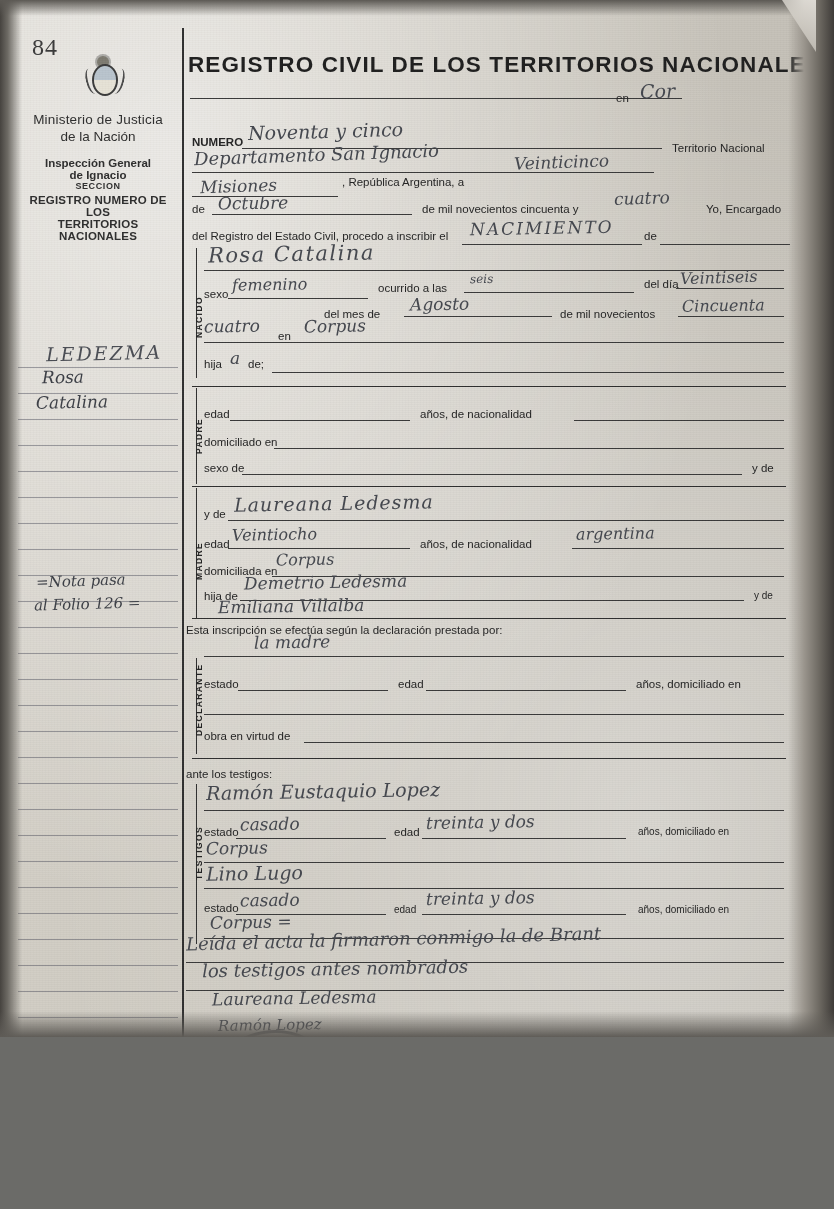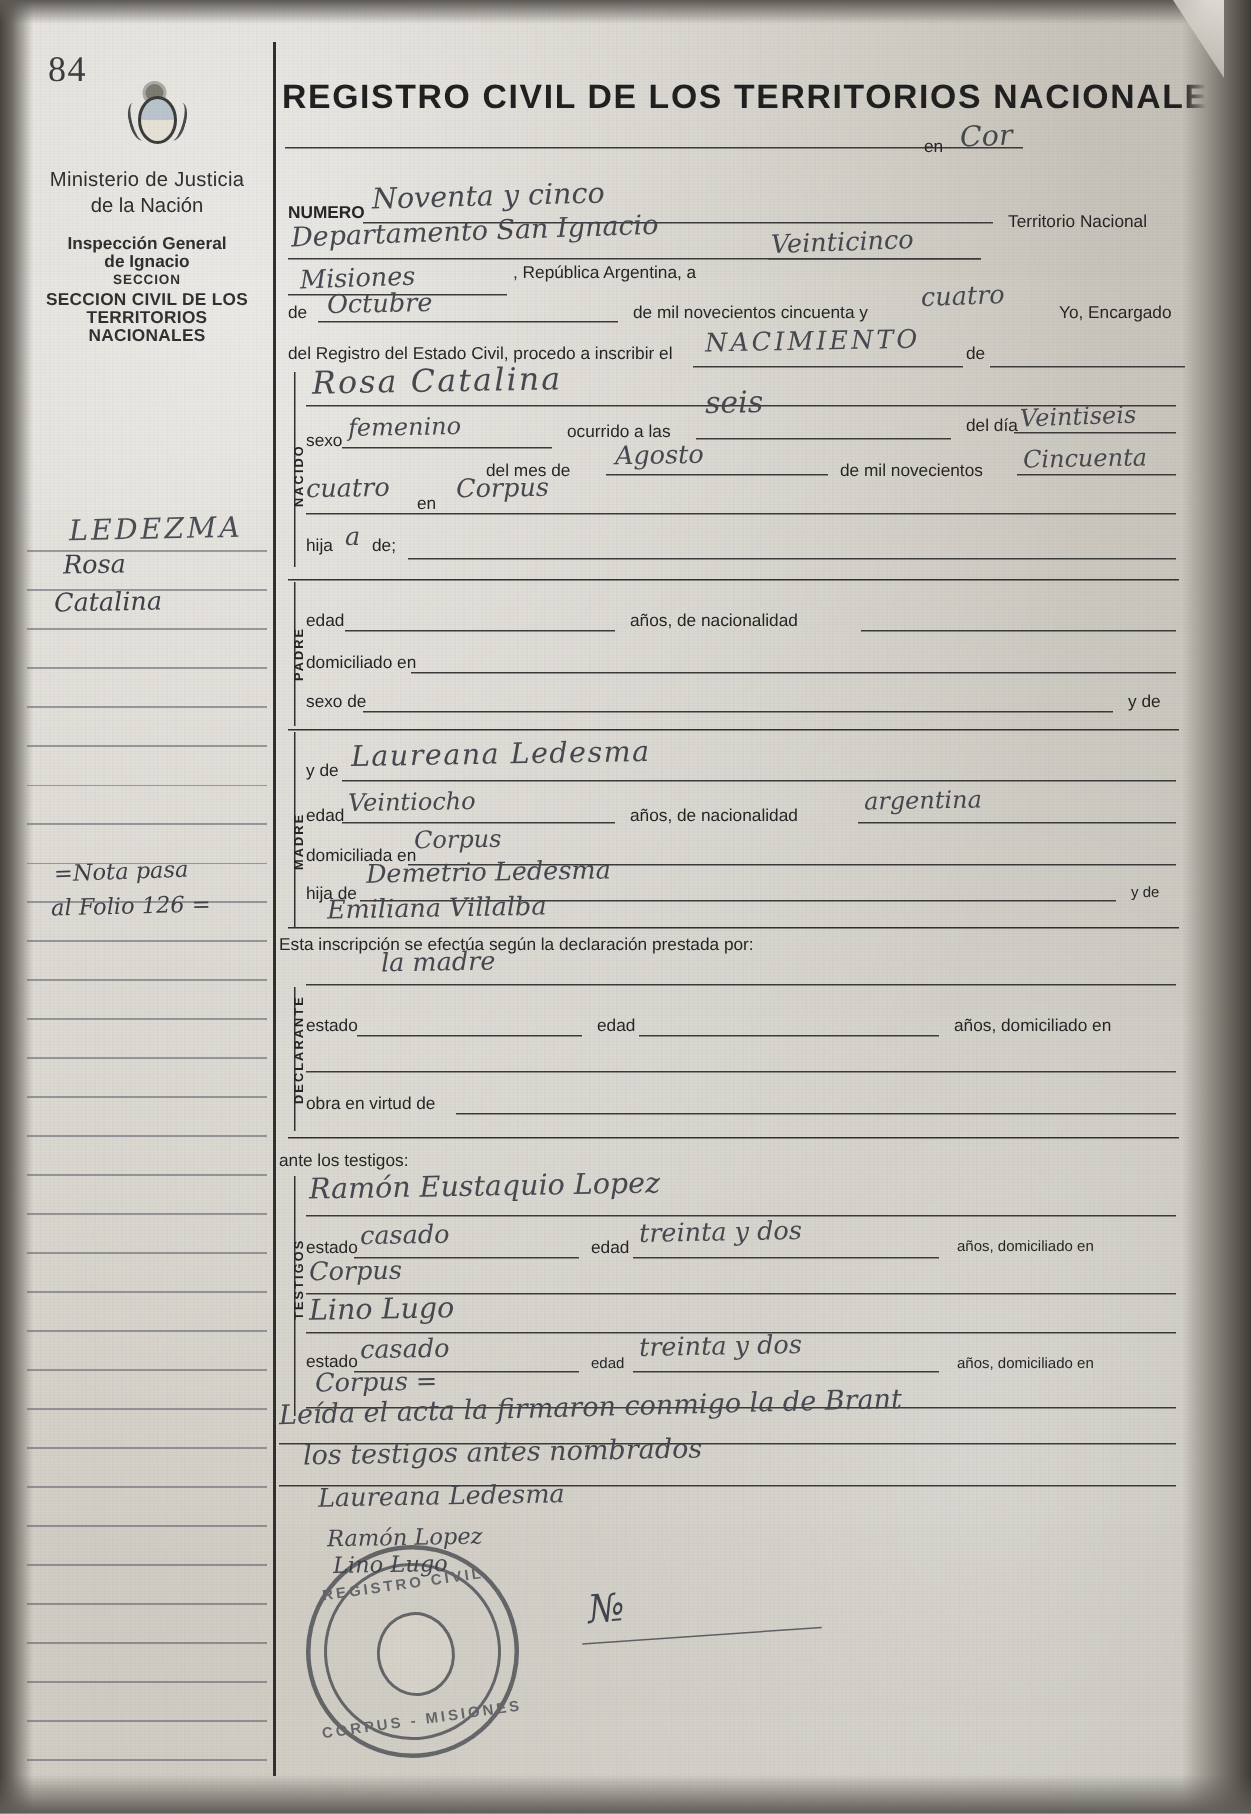--- a/index.html
+++ b/index.html
@@ -3,23 +3,23 @@
 <meta charset="utf-8">
 <style>
   html, body {
     margin: 0;
     padding: 0;
     background: #6b6b68;
   }
   #page {
     position: relative;
     width: 834px;
-    height: 1209px;
+    height: 1037px;
     overflow: hidden;
-    background: #fdba74;
+    background: #f97316;
     font-family: "Liberation Sans", sans-serif;
     color: #2a2a2a;
   }
   
   .paper {
     position: absolute;
     inset: 0;
     background:
       radial-gradient(ellipse at 20% 15%, rgba(255,255,255,0.55), rgba(255,255,255,0) 60%),
       radial-gradient(ellipse at 78% 80%, rgba(255,255,255,0.35), rgba(255,255,255,0) 65%),
@@ -307,21 +307,21 @@
       <div class="laurel-l"></div>
       <div class="laurel-r"></div>
     </div>
 
     <div class="ministry">
       <div class="l1">Ministerio de Justicia</div>
       <div class="l2">de la Nación</div>
       <div class="l3">Inspección General</div>
       <div class="l4">de Ignacio</div>
       <div class="l5">SECCION</div>
-      <div class="l6">SECCION CIVIL DE LOS</div>
+      <div class="l6">REGISTRO NUMERO DE LOS</div>
       <div class="l7">TERRITORIOS NACIONALES</div>
     </div>
 
     <div class="hand hw-name">LEDEZMA</div>
     <div class="hand hw-name2">Rosa</div>
     <div class="hand hw-name3">Catalina</div>
     <div class="hand hw-note1">=Nota pasa</div>
     <div class="hand hw-note2">al Folio 126 =</div>
   </div>
 
@@ -366,21 +366,21 @@
     <div class="vlabel" style="left:12px; top:318px;">NACIDO</div>
 
     <div class="ink" style="left:26px; top:222px; font-size:21px; letter-spacing:1.5px; transform:rotate(-1deg);">Rosa Catalina</div>
     <div class="line" style="left:22px; top:250px; width:580px;"></div>
 
     <div class="lbl" style="left:22px; top:268px;">sexo</div>
     <div class="ink" style="left:50px; top:255px; font-size:16px; transform:rotate(-1deg);">femenino</div>
     <div class="line" style="left:46px; top:278px; width:140px;"></div>
 
     <div class="lbl" style="left:196px; top:262px;">ocurrido a las</div>
-    <div class="ink" style="left:288px; top:236px; font-size:20px; transform:rotate(-1deg);">seis</div>
+    <div class="ink" style="left:288px; top:252px; font-size:12px; transform:rotate(-1deg);">seis</div>
     <div class="line" style="left:282px; top:272px; width:170px;"></div>
 
     <div class="lbl" style="left:462px; top:258px;">del día</div>
     <div class="ink" style="left:498px; top:248px; font-size:16px; transform:rotate(-2deg);">Veintiseis</div>
     <div class="line" style="left:494px; top:268px; width:108px;"></div>
 
     <div class="lbl" style="left:142px; top:288px;">del mes de</div>
     <div class="ink" style="left:228px; top:274px; font-size:17px; transform:rotate(-1deg);">Agosto</div>
     <div class="line" style="left:222px; top:296px; width:148px;"></div>
 

